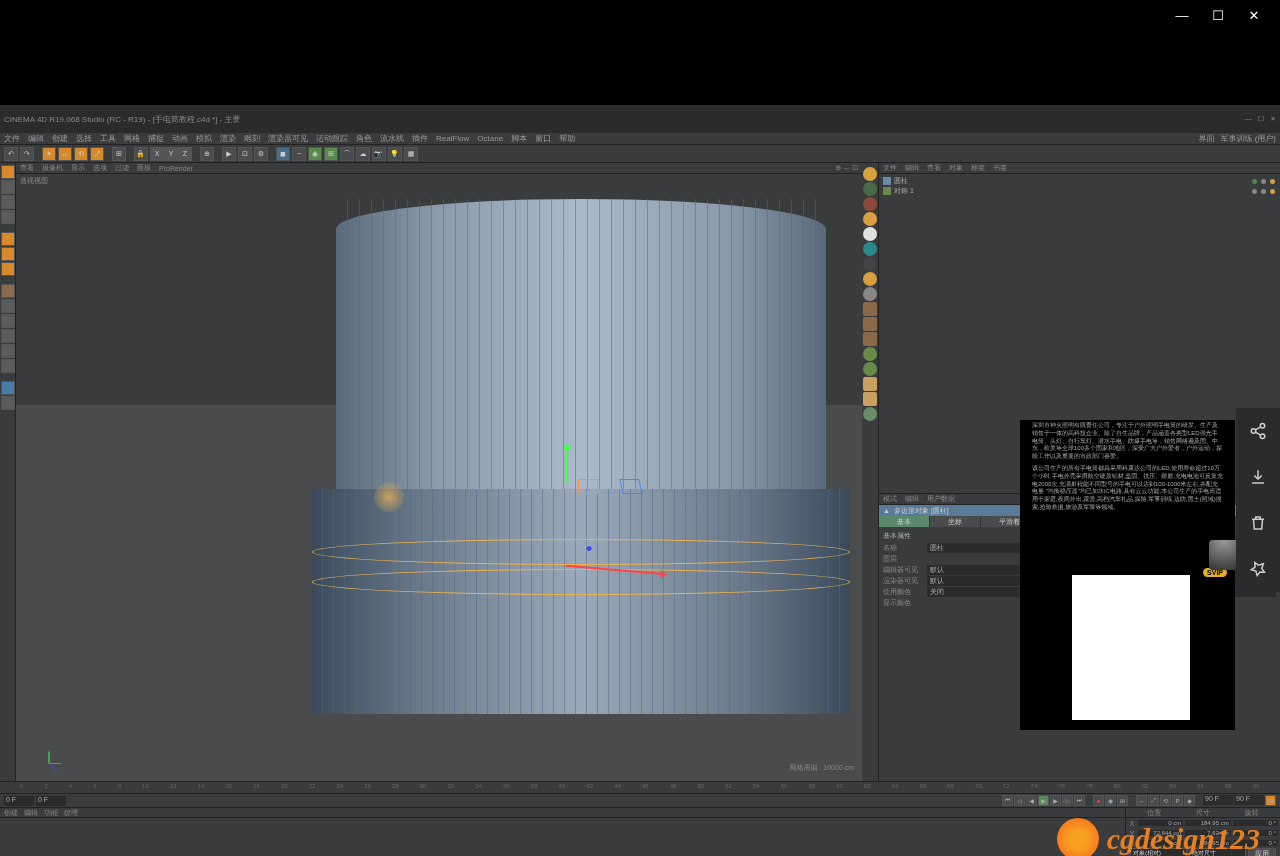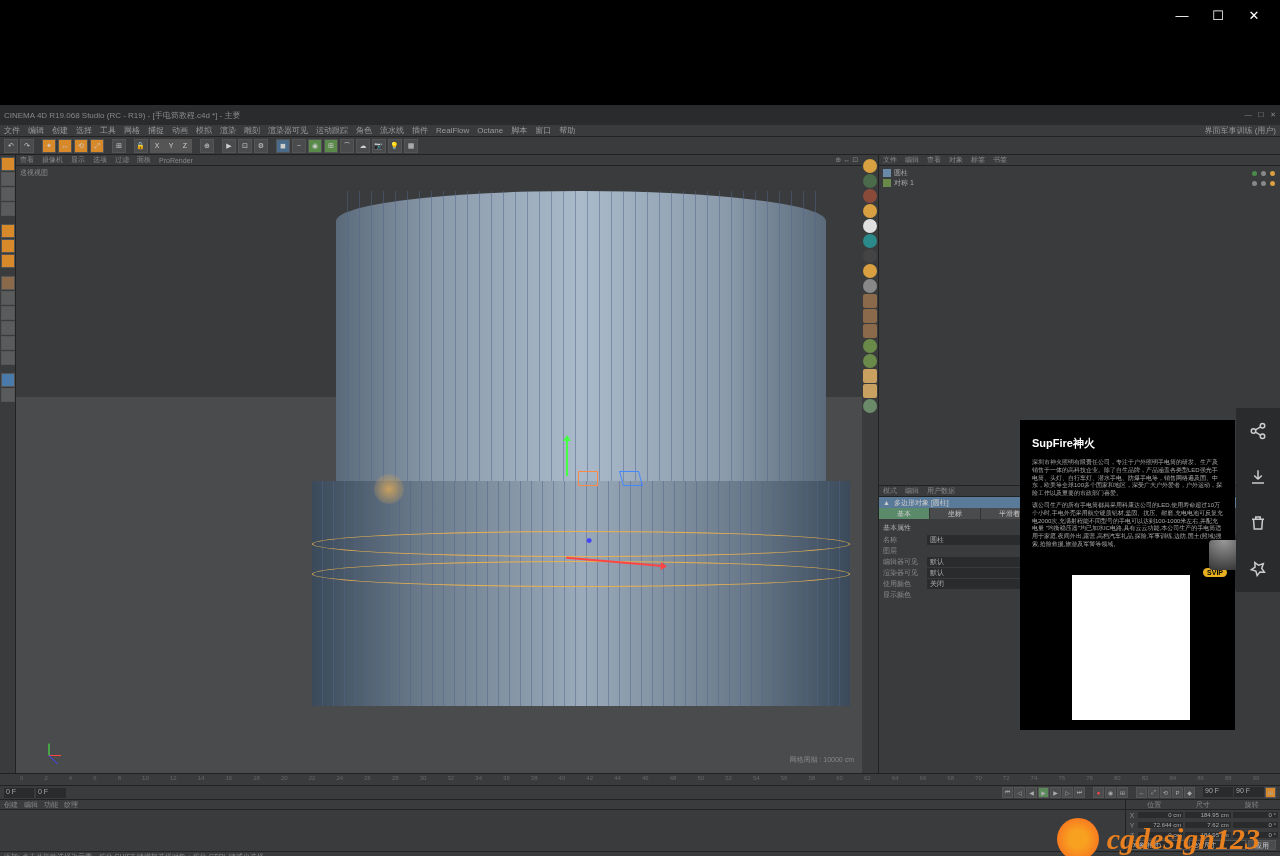--- a/index.html
+++ b/index.html
@@ -57,41 +57,41 @@
       position: absolute;
       left: 0;
       top: 75px;
       width: 1280px;
       height: 725px;
       background: #3a3b3d;
       font-size: 9px;
     }
     
     .c4d-titlebar {
-      height: 20px;
+      height: 28px;
       background: #2a2b2d;
       display: flex;
       align-items: center;
       padding: 0 4px;
       justify-content: space-between;
     }
     .c4d-title { font-size: 8px; color: #888; }
     .c4d-win-btns { display: flex; gap: 6px; font-size: 7px; color: #888; }
     
     .c4d-menubar {
       height: 12px;
       background: #3a3b3d;
       display: flex;
       align-items: center;
       padding: 0 4px;
       gap: 8px;
       border-bottom: 1px solid #222;
     }
     .c4d-menu-item { font-size: 8px; color: #999; cursor: pointer; }
-    .c4d-menubar-right { margin-left: auto; display: flex; gap: 0; }
+    .c4d-menubar-right { margin-left: auto; display: flex; gap: 6px; }
     
     .c4d-toolbar {
       height: 18px;
       background: #3a3b3d;
       display: flex;
       align-items: center;
       padding: 2px 4px;
       gap: 2px;
       border-bottom: 1px solid #222;
     }
@@ -924,23 +924,20 @@
       </div>
     </div>
 
     <div class="status-bar">
       <span>添加: 点击并拖动选择边元素。按住 SHIFT 键增加选择对象；按住 CTRL 键减少选择。</span>
     </div>
 
   </div>
 
   <div class="ref-panel">
-    <div class="ref-logo">
-      <span class="sup">SupFire神火</span>
-    </div>
     <div class="ref-text">深圳市神火照明有限责任公司，专注于户外照明手电筒的研发、生产及销售于一体的高科技企业。除了自生品牌，产品涵盖各类型LED强光手电筒、头灯、自行车灯、潜水手电、防爆手电等，销售网络遍及国、中东，欧美等全球100多个国家和地区，深受广大户外爱者，户外运动，探险工作以及重要的市政部门喜爱。</div>
     <div class="ref-text">该公司生产的所有手电筒都具采用科康达公司的LED,使用寿命超过10万个小时,手电外壳采用航空硬质铝材,坚固、抗压、耐磨,充电电池可反复充电2000次,充满射程能不同型号的手电可以达到100-1000米左右,并配充电量 "均衡稳压器"均已加水IC电路,具有云云功能,本公司生产的手电筒适用于家庭,夜间外出,露营,高档汽车礼品,探险,军事训练,边防,国土(照域)搜索,抢险救援,旅游及军警等领域。</div>
     <div class="ref-svip">SVIP</div>
     <div class="ref-flashlight"></div>
     <div class="ref-white"></div>
   </div>
 
   <div class="side-actionbar">
     <div class="side-action">
       <svg width="18" height="18" viewBox="0 0 24 24" fill="none" stroke="#ccc" stroke-width="2">

